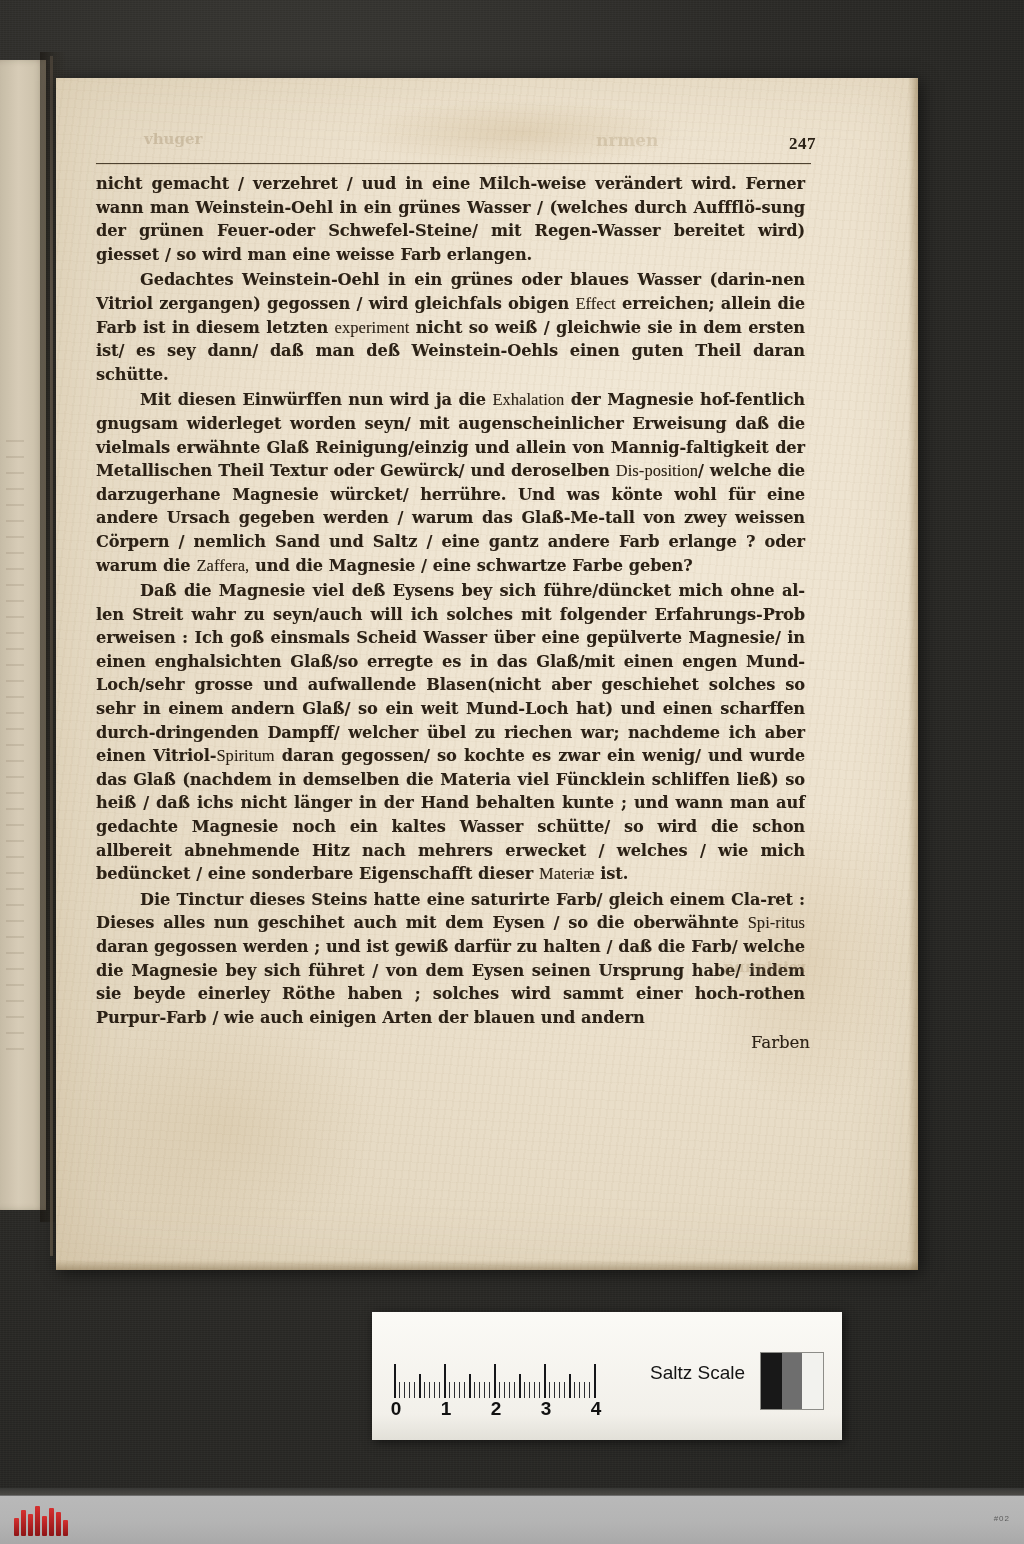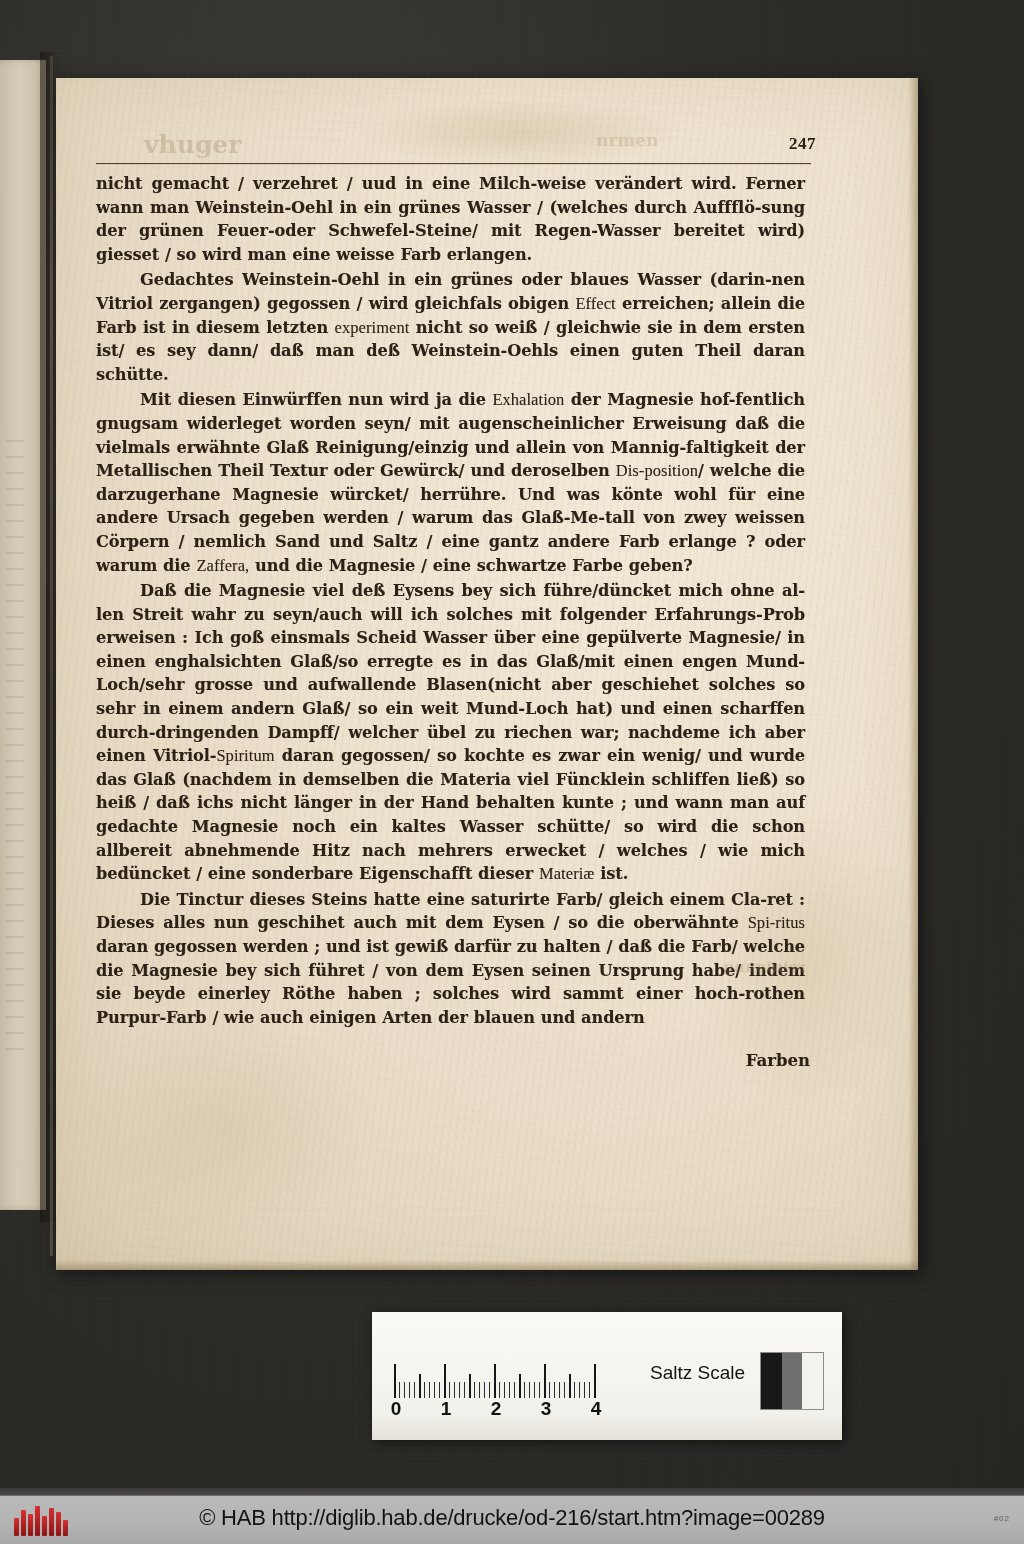--- a/index.html
+++ b/index.html
@@ -97,21 +97,21 @@
     text-shadow:.4px .4px 0 rgba(60,45,25,.35);
     white-space:nowrap;
   }
   .folio{
     position:absolute;right:0;top:6px;
     font-family:"Liberation Serif", serif;
     font-weight:700;font-size:17px;color:#2a2116;letter-spacing:.5px;
   }
   .ghost{
     position:absolute;top:2px;
-    font-family:"DejaVu Serif", serif;font-weight:700;font-size:25px;
+    font-family:"DejaVu Serif", serif;font-weight:700;font-size:15px;
     color:rgba(150,126,88,.30);white-space:nowrap;
   }
   .ghost.g1{left:48px;}
   .ghost.g2{left:500px;font-size:17px;color:rgba(150,126,88,.22);}
 
   .rule{
     height:0;border-top:1.6px solid #3a2e1d;opacity:.88;
     margin:1px 0 8px 0;width:715px;
     box-shadow:0 .5px 0 rgba(120,96,60,.35);
   }
@@ -129,22 +129,22 @@
     text-shadow:.35px .3px 0 rgba(70,52,28,.30);
   }
   .para.indent{ text-indent:44px; }
   .para .rom{
     font-family:Liberation Serif, serif;
     font-weight:400;
     font-size:16.4px;
     letter-spacing:.1px;
   }
   .catchword{
-    font-family:"DejaVu Serif", serif;font-weight:700;font-size:16.5px;
-    text-align:right;color:#2b2116;margin-top:22px;padding-right:6px;
+    font-family:"DejaVu Serif", serif;font-weight:400;font-size:16.5px;
+    text-align:right;color:#2b2116;margin-top:4px;padding-right:6px;
     text-shadow:.35px .3px 0 rgba(70,52,28,.30);
   }
   .showthrough{
     position:absolute;left:520px;top:880px;width:230px;height:24px;
     font-family:"DejaVu Serif", serif;font-weight:700;font-size:15px;
     color:rgba(150,126,88,.25);transform:scaleX(-1);white-space:nowrap;
   }
 
   
   .rulercard{
@@ -318,15 +318,14 @@
   <div class="hab-logo" id="hab-logo">
       <i style="height: 18px;"></i>
       <i style="height: 26px;"></i>
       <i style="height: 22px;"></i>
       <i style="height: 30px;"></i>
       <i style="height: 20px;"></i>
       <i style="height: 28px;"></i>
       <i style="height: 24px;"></i>
       <i style="height: 16px;"></i>
     </div>
-  <div class="footer-text">© HAB http://diglib.hab.de/drucke/od-216/start.htm?image=00289</div>
   <div class="footer-tiny">#02</div>
 </div>
 
 </body></html>

